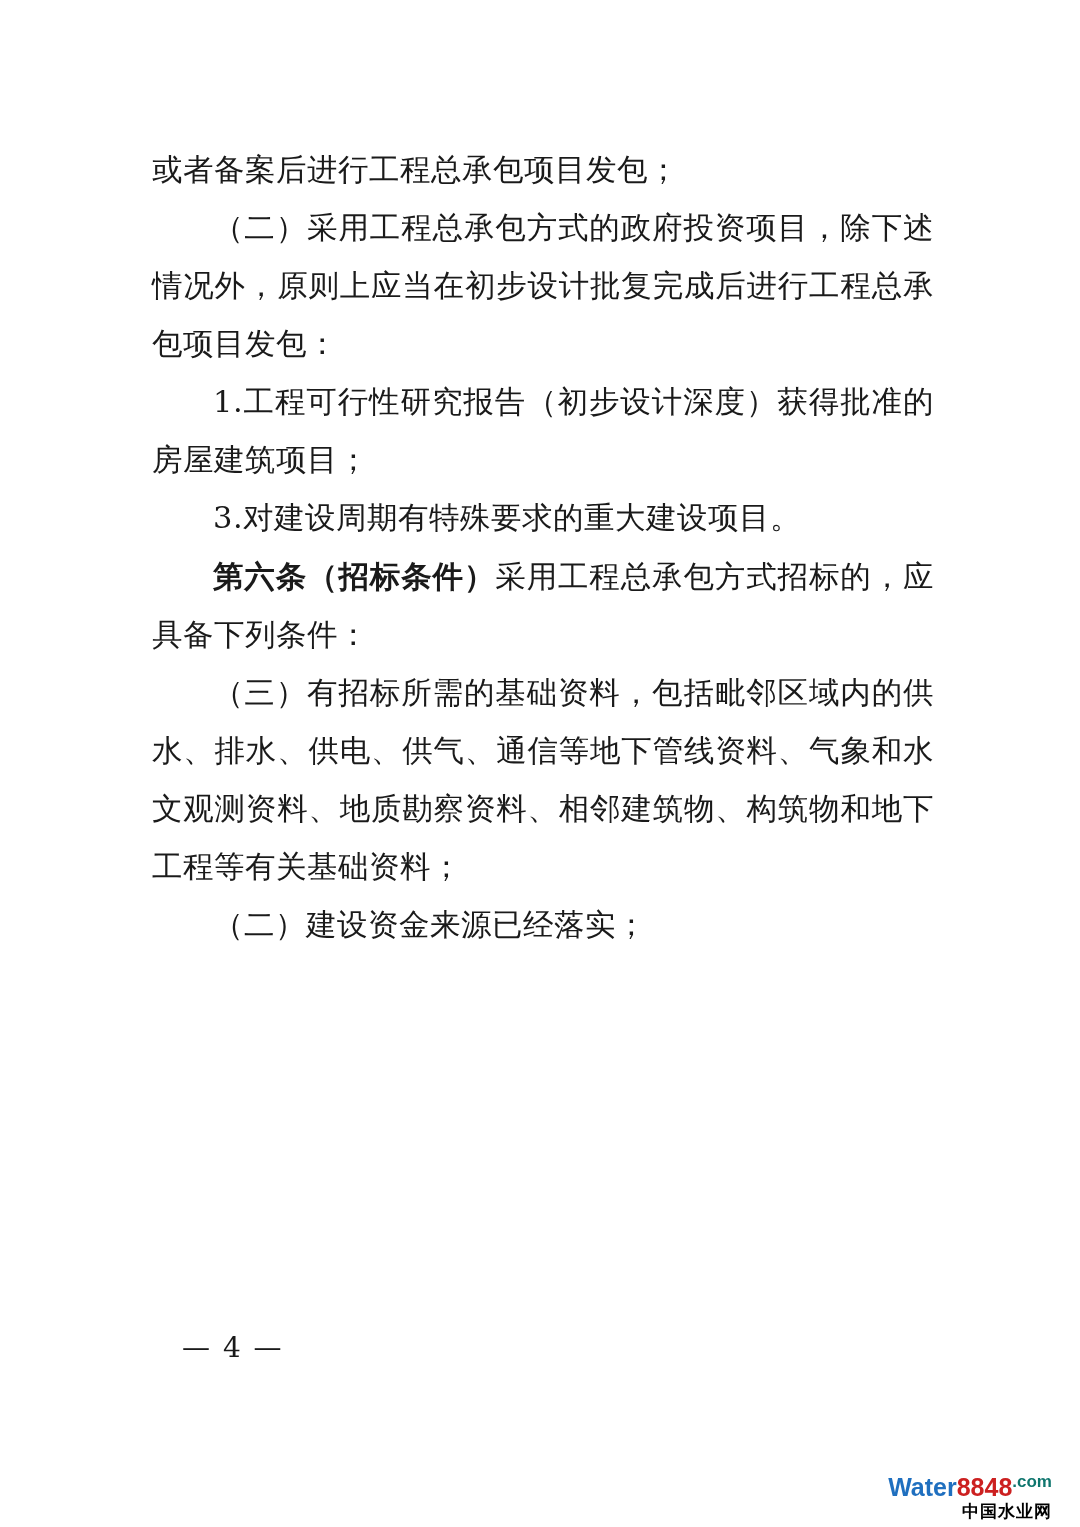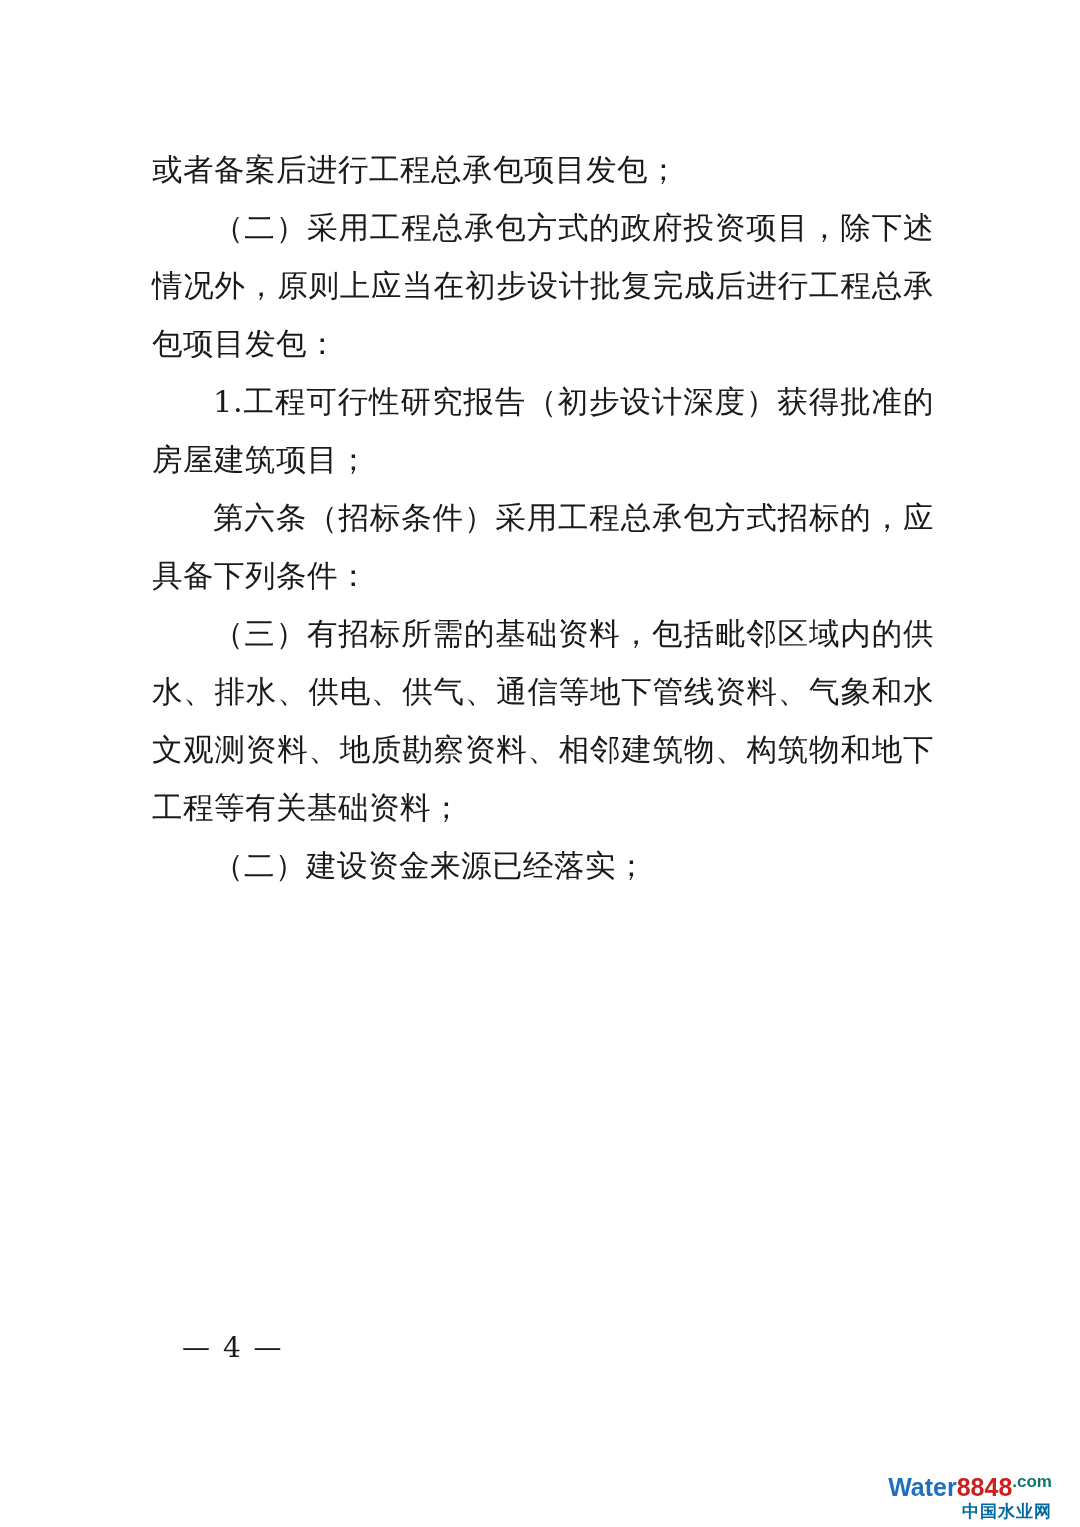--- a/index.html
+++ b/index.html
@@ -28,21 +28,21 @@
     line-height: 58px;
     color: #1a1a1a;
     letter-spacing: 0.5px;
     text-align: justify;
     text-justify: inter-ideograph;
     margin: 0;
     white-space: pre-wrap;
   }
   .indent-2 { text-indent: 2em; }
   .indent-0 { text-indent: 0; }
-  .bold-lead { font-weight: normal; }
+  .bold-lead { font-weight: bold; }
   .page-number {
     position: absolute;
     left: 152px;
     top: 1318px;
     width: 782px;
     text-align: left;
     padding-left: 30px;
     font-family: "DejaVu Serif", serif;
     font-size: 28px;
     color: #1a1a1a;
@@ -61,34 +61,35 @@
     font-weight: bold;
     letter-spacing: 0px;
   }
   .wm-water { color: #1f6fbf; text-align: center; }
   .wm-num { color: #cc2020; }
   .wm-com { color: #0f766e; font-size: 17px; vertical-align: super; }
   .wm-line2 {
     font-family: "Liberation Sans", sans-serif;
     font-size: 17px;
     font-weight: bold;
-    color: #0369a1;
+    color: #000000;
     letter-spacing: 1px;
     margin-top: 1px;
   }
 </style>
 </head>
 <body>
 
 <div class="page">
 
   <div class="doc-body">
     <p class="para indent-0">或者备案后进行工程总承包项目发包；</p>
     <p class="para indent-2">（二）采用工程总承包方式的政府投资项目，除下述情况外，原则上应当在初步设计批复完成后进行工程总承包项目发包：</p>
     <p class="para indent-2">1.工程可行性研究报告（初步设计深度）获得批准的房屋建筑项目；</p>
+    <p class="para indent-2">3.对建设周期有特殊要求的重大建设项目。</p>
     <p class="para indent-2"><span class="bold-lead">第六条（招标条件）</span><span>采用工程总承包方式招标的，应具备下列条件：</span></p>
     <p class="para indent-2">（三）有招标所需的基础资料，包括毗邻区域内的供水、排水、供电、供气、通信等地下管线资料、气象和水文观测资料、地质勘察资料、相邻建筑物、构筑物和地下工程等有关基础资料；</p>
     <p class="para indent-2">（二）建设资金来源已经落实；</p>
   </div>
 
   <div class="page-number">— 4 —</div>
 
   <div class="watermark">
     <div class="wm-line1"><span class="wm-water">Water</span><span class="wm-num">8848</span><span class="wm-com">.com</span></div>
     <div class="wm-line2">中国水业网</div>

